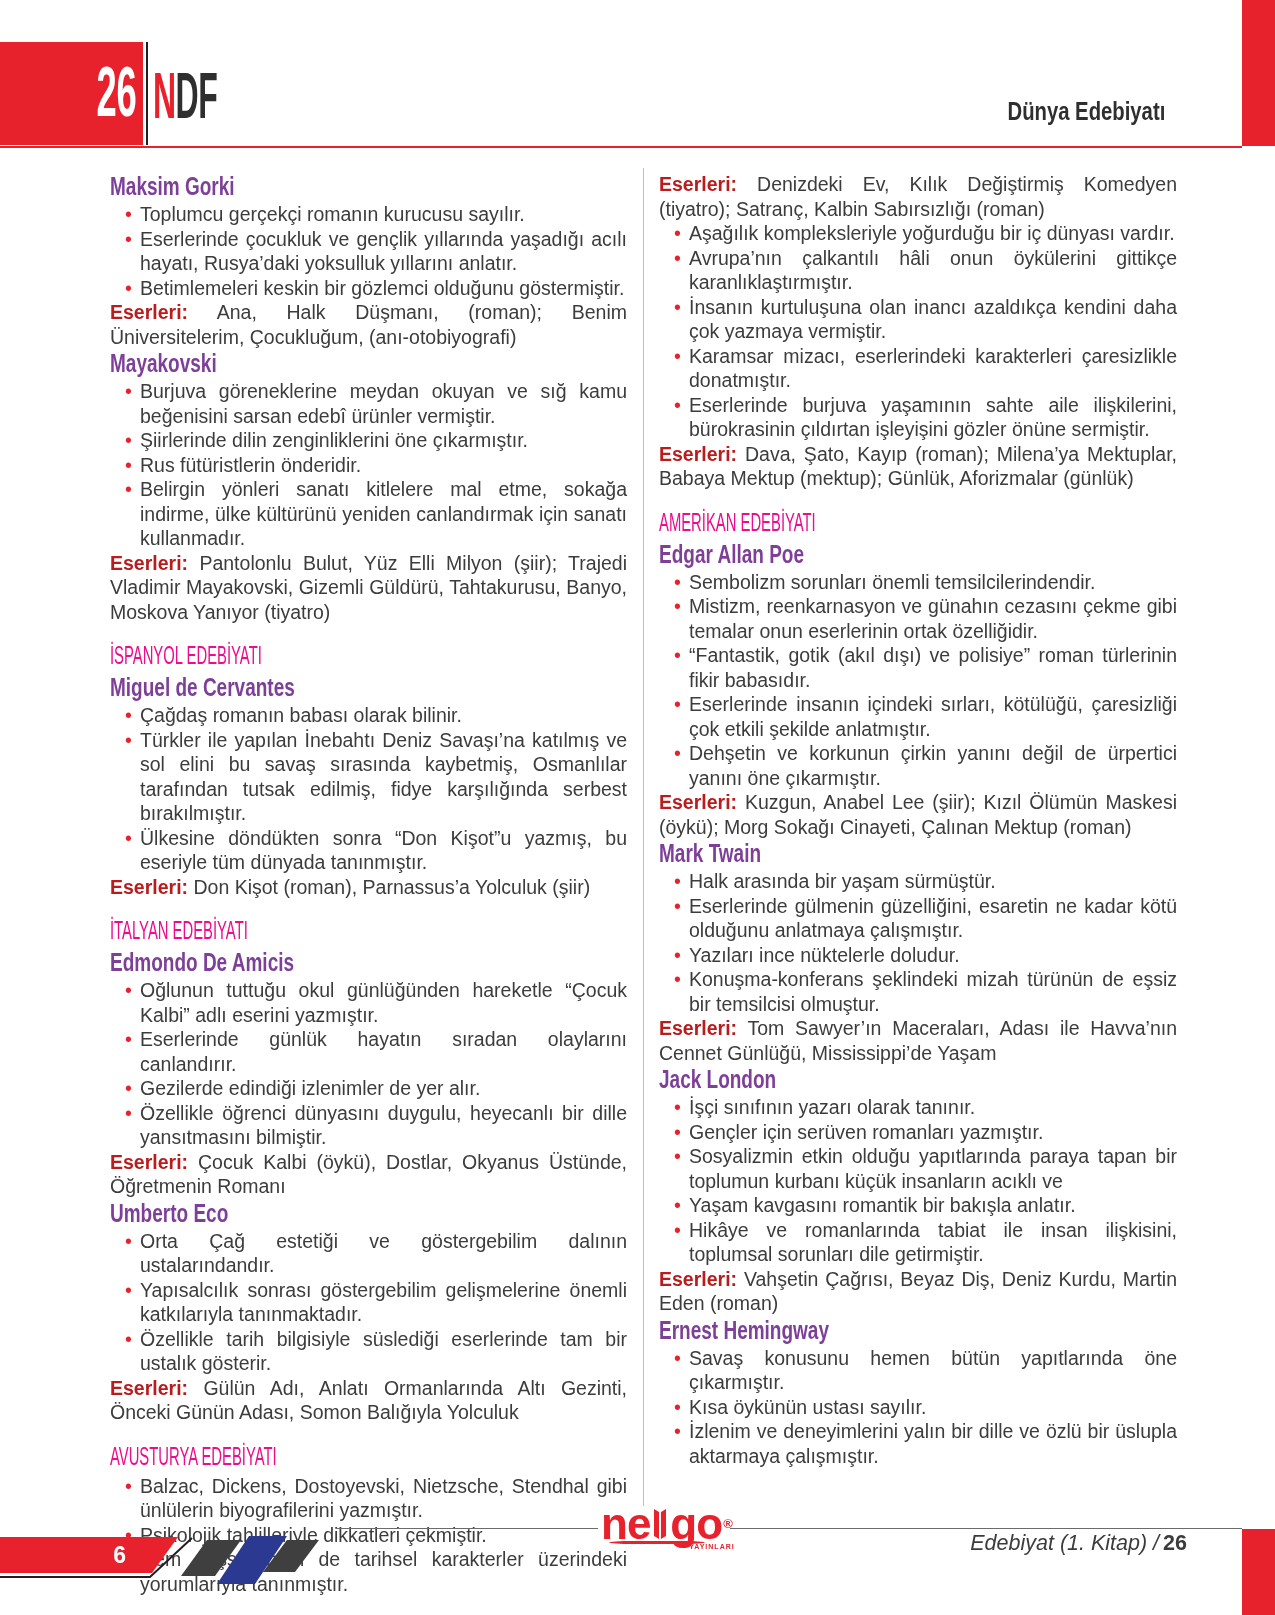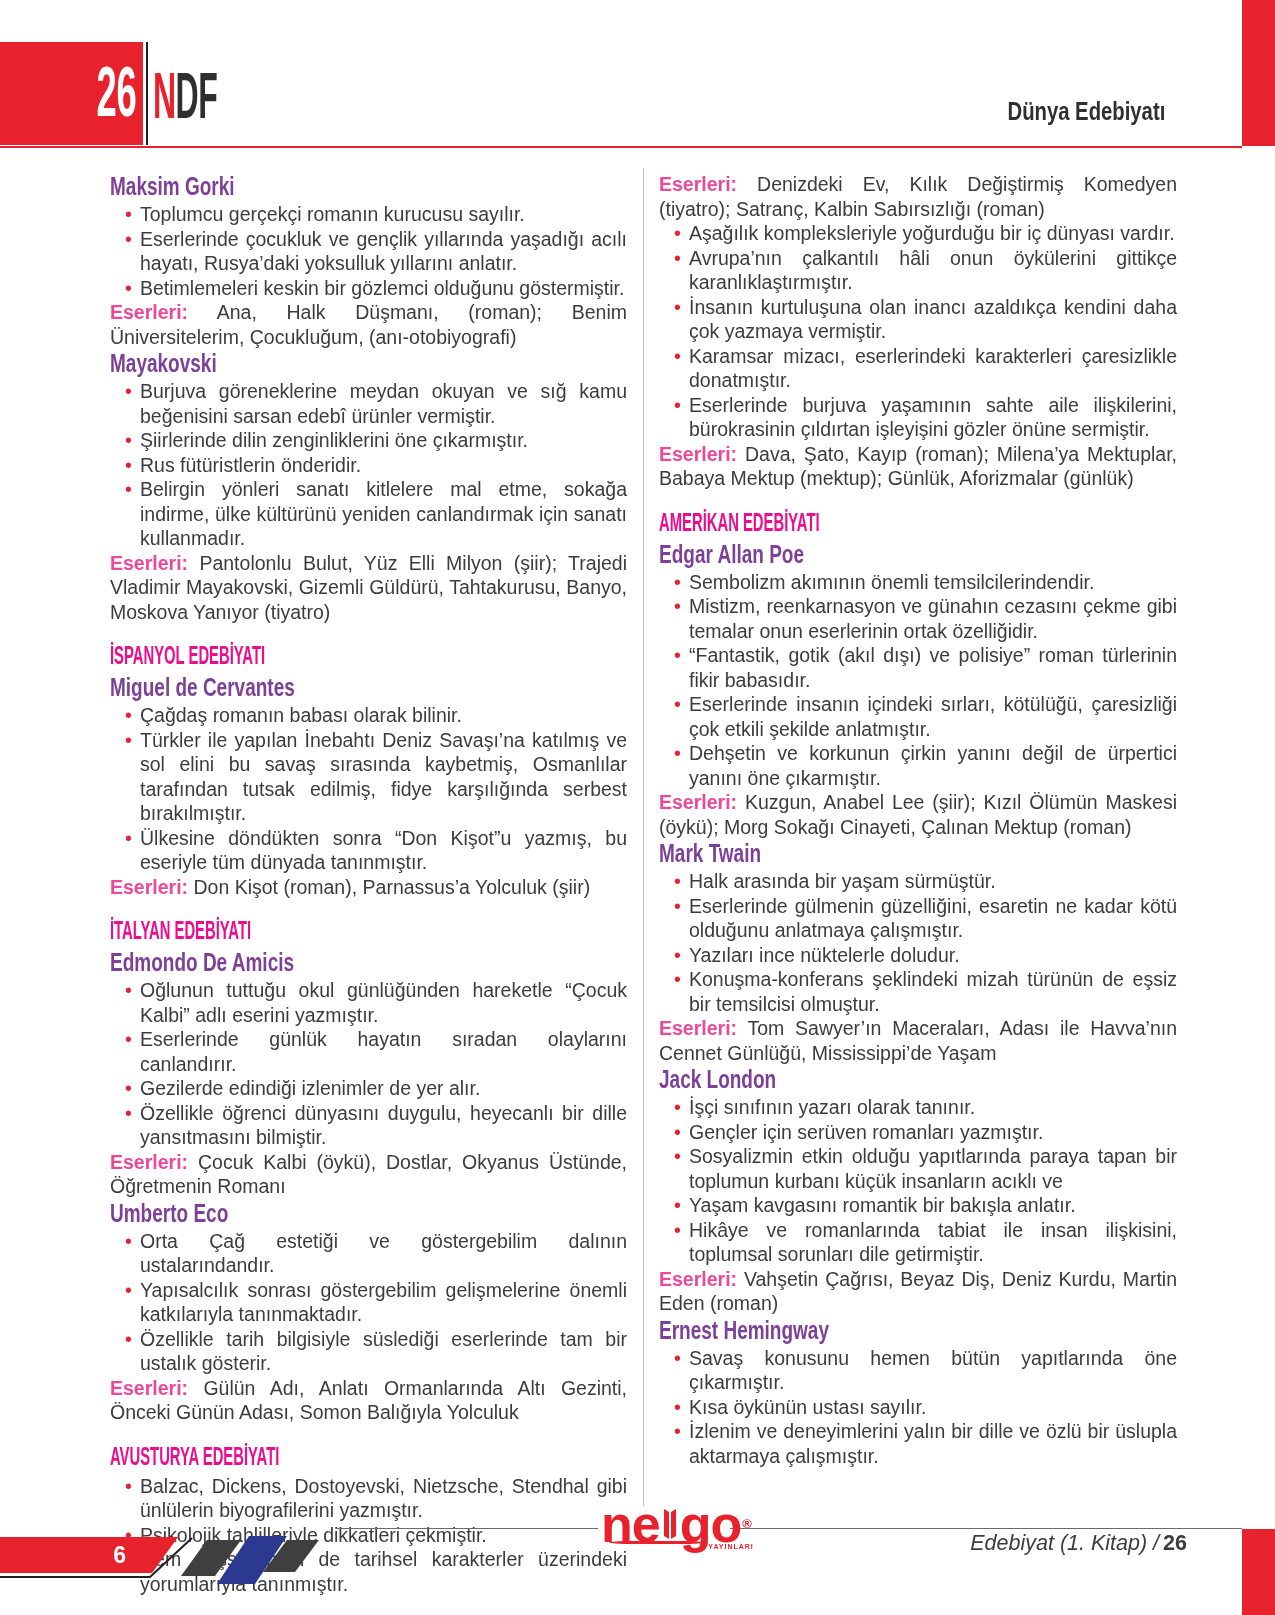--- a/index.html
+++ b/index.html
@@ -20,38 +20,38 @@
   .header-title{position:absolute;right:110px;top:96px;font-size:26px;font-weight:bold;color:#2f2f2f;
     transform:scaleX(0.78);transform-origin:100% 50%;white-space:nowrap;}
   .header-rule{position:absolute;left:0;top:146px;width:1242px;height:2px;background:#e8222d;}
   .corner-top{position:absolute;right:0;top:0;width:33px;height:146px;background:#e8222d;}
   .corner-bottom{position:absolute;right:0;top:1529px;width:33px;height:86px;background:#e8222d;}
   
   .column-divider{position:absolute;left:643px;top:168px;width:1px;height:1338px;background:#bfbfbf;}
   .col{position:absolute;top:172px;font-size:19.5px;line-height:24.5px;text-align:justify;}
   .col-left{left:110px;width:517px;}
   .col-right{left:659px;width:518px;}
-  .section-h{color:#ec0c8d;font-weight:bold;font-size:26px;line-height:30px;margin:16px 0 3px;white-space:nowrap;}
+  .section-h{color:#ec0c8d;font-weight:normal;font-size:26px;line-height:30px;margin:16px 0 3px;white-space:nowrap;}
   .section-h .squeeze{display:inline-block;transform:scaleX(0.57);transform-origin:0 50%;}
   .author-h{color:#7d3f98;font-weight:bold;font-size:25px;line-height:28px;margin:0 0 2px;white-space:nowrap;}
   .author-h .squeeze{display:inline-block;transform:scaleX(0.76);transform-origin:0 50%;}
   .bullet{position:relative;padding-left:30px;margin:0;}
   .bullet .dot{position:absolute;left:15px;top:0;color:#e8222d;font-size:19.5px;}
   .works{margin:0;}
-  .works .label{color:#ec4899;font-weight:bold;}
+  .works .label{color:#b91c1c;font-weight:bold;}
   
   .page-tab{position:absolute;left:0;top:1537px;width:178px;height:36px;background:#e8222d;
     clip-path:polygon(0 0,100% 0,calc(100% - 26px) 100%,0 100%);}
   .page-tab .num{position:absolute;right:52px;top:5px;color:#fff;font-size:23px;font-weight:bold;}
   .footer-deco{position:absolute;left:0;top:1528px;}
   .footer-line-left{position:absolute;left:336px;top:1528px;width:262px;height:1px;background:#6b6b6b;}
   .footer-line-right{position:absolute;left:730px;top:1528px;width:512px;height:1px;background:#6b6b6b;}
   .nego{position:absolute;left:601px;top:1502px;color:#e8222d;font-weight:bold;}
   .nego .row{display:flex;align-items:center;}
-  .nego .txt{font-size:52px;line-height:44px;letter-spacing:-1px;text-align:right;}
+  .nego .txt{font-size:44px;line-height:44px;letter-spacing:-1px;text-align:right;}
   .nego .reg{font-size:13px;vertical-align:top;line-height:18px;margin-left:1px;}
   .nego .sub{position:absolute;right:-2px;bottom:-4px;font-size:7px;letter-spacing:1px;}
   .nego .swoosh{position:absolute;left:8px;bottom:2px;width:96px;height:3px;background:#e8222d;border-radius:50%/100% ;}
   .footer-book{position:absolute;right:88px;top:1531px;font-size:21.5px;color:#3c3c3c;white-space:nowrap;}
   .footer-book .it{font-style:italic;}
   .footer-book .pg{font-weight:bold;margin-left:4px;}
 </style>
 </head>
 <body>
 
@@ -103,21 +103,21 @@
 <div class="col col-right" id="col-right">
     <p class="works"><span class="label">Eserleri:</span> <span>Denizdeki Ev, Kılık Değiştirmiş Komedyen (tiyatro); Satranç, Kalbin Sabırsızlığı (roman)</span></p>
     <p class="bullet"><span class="dot">•</span><span>Aşağılık kompleksleriyle yoğurduğu bir iç dünyası vardır.</span></p>
     <p class="bullet"><span class="dot">•</span><span>Avrupa’nın çalkantılı hâli onun öykülerini gittikçe karanlıklaştırmıştır.</span></p>
     <p class="bullet"><span class="dot">•</span><span>İnsanın kurtuluşuna olan inancı azaldıkça kendini daha çok yazmaya vermiştir.</span></p>
     <p class="bullet"><span class="dot">•</span><span>Karamsar mizacı, eserlerindeki karakterleri çaresizlikle donatmıştır.</span></p>
     <p class="bullet"><span class="dot">•</span><span>Eserlerinde burjuva yaşamının sahte aile ilişkilerini, bürokrasinin çıldırtan işleyişini gözler önüne sermiştir.</span></p>
     <p class="works"><span class="label">Eserleri:</span> <span>Dava, Şato, Kayıp (roman); Milena’ya Mektuplar, Babaya Mektup (mektup); Günlük, Aforizmalar (günlük)</span></p>
     <div class="section-h"><span class="squeeze">AMERİKAN EDEBİYATI</span></div>
     <div class="author-h"><span class="squeeze">Edgar Allan Poe</span></div>
-    <p class="bullet"><span class="dot">•</span><span>Sembolizm akımının önemli temsilcilerindendir.</span></p>
+    <p class="bullet"><span class="dot">•</span><span>Sembolizm sorunları önemli temsilcilerindendir.</span></p>
     <p class="bullet"><span class="dot">•</span><span>Mistizm, reenkarnasyon ve günahın cezasını çekme gibi temalar onun eserlerinin ortak özelliğidir.</span></p>
     <p class="bullet"><span class="dot">•</span><span>“Fantastik, gotik (akıl dışı) ve polisiye” roman türlerinin fikir babasıdır.</span></p>
     <p class="bullet"><span class="dot">•</span><span>Eserlerinde insanın içindeki sırları, kötülüğü, çaresizliği çok etkili şekilde anlatmıştır.</span></p>
     <p class="bullet"><span class="dot">•</span><span>Dehşetin ve korkunun çirkin yanını değil de ürpertici yanını öne çıkarmıştır.</span></p>
     <p class="works"><span class="label">Eserleri:</span> <span>Kuzgun, Anabel Lee (şiir); Kızıl Ölümün Maskesi (öykü); Morg Sokağı Cinayeti, Çalınan Mektup (roman)</span></p>
     <div class="author-h"><span class="squeeze">Mark Twain</span></div>
     <p class="bullet"><span class="dot">•</span><span>Halk arasında bir yaşam sürmüştür.</span></p>
     <p class="bullet"><span class="dot">•</span><span>Eserlerinde gülmenin güzelliğini, esaretin ne kadar kötü olduğunu anlatmaya çalışmıştır.</span></p>
     <p class="bullet"><span class="dot">•</span><span>Yazıları ince nüktelerle doludur.</span></p>
     <p class="bullet"><span class="dot">•</span><span>Konuşma-konferans şeklindeki mizah türünün de eşsiz bir temsilcisi olmuştur.</span></p>

